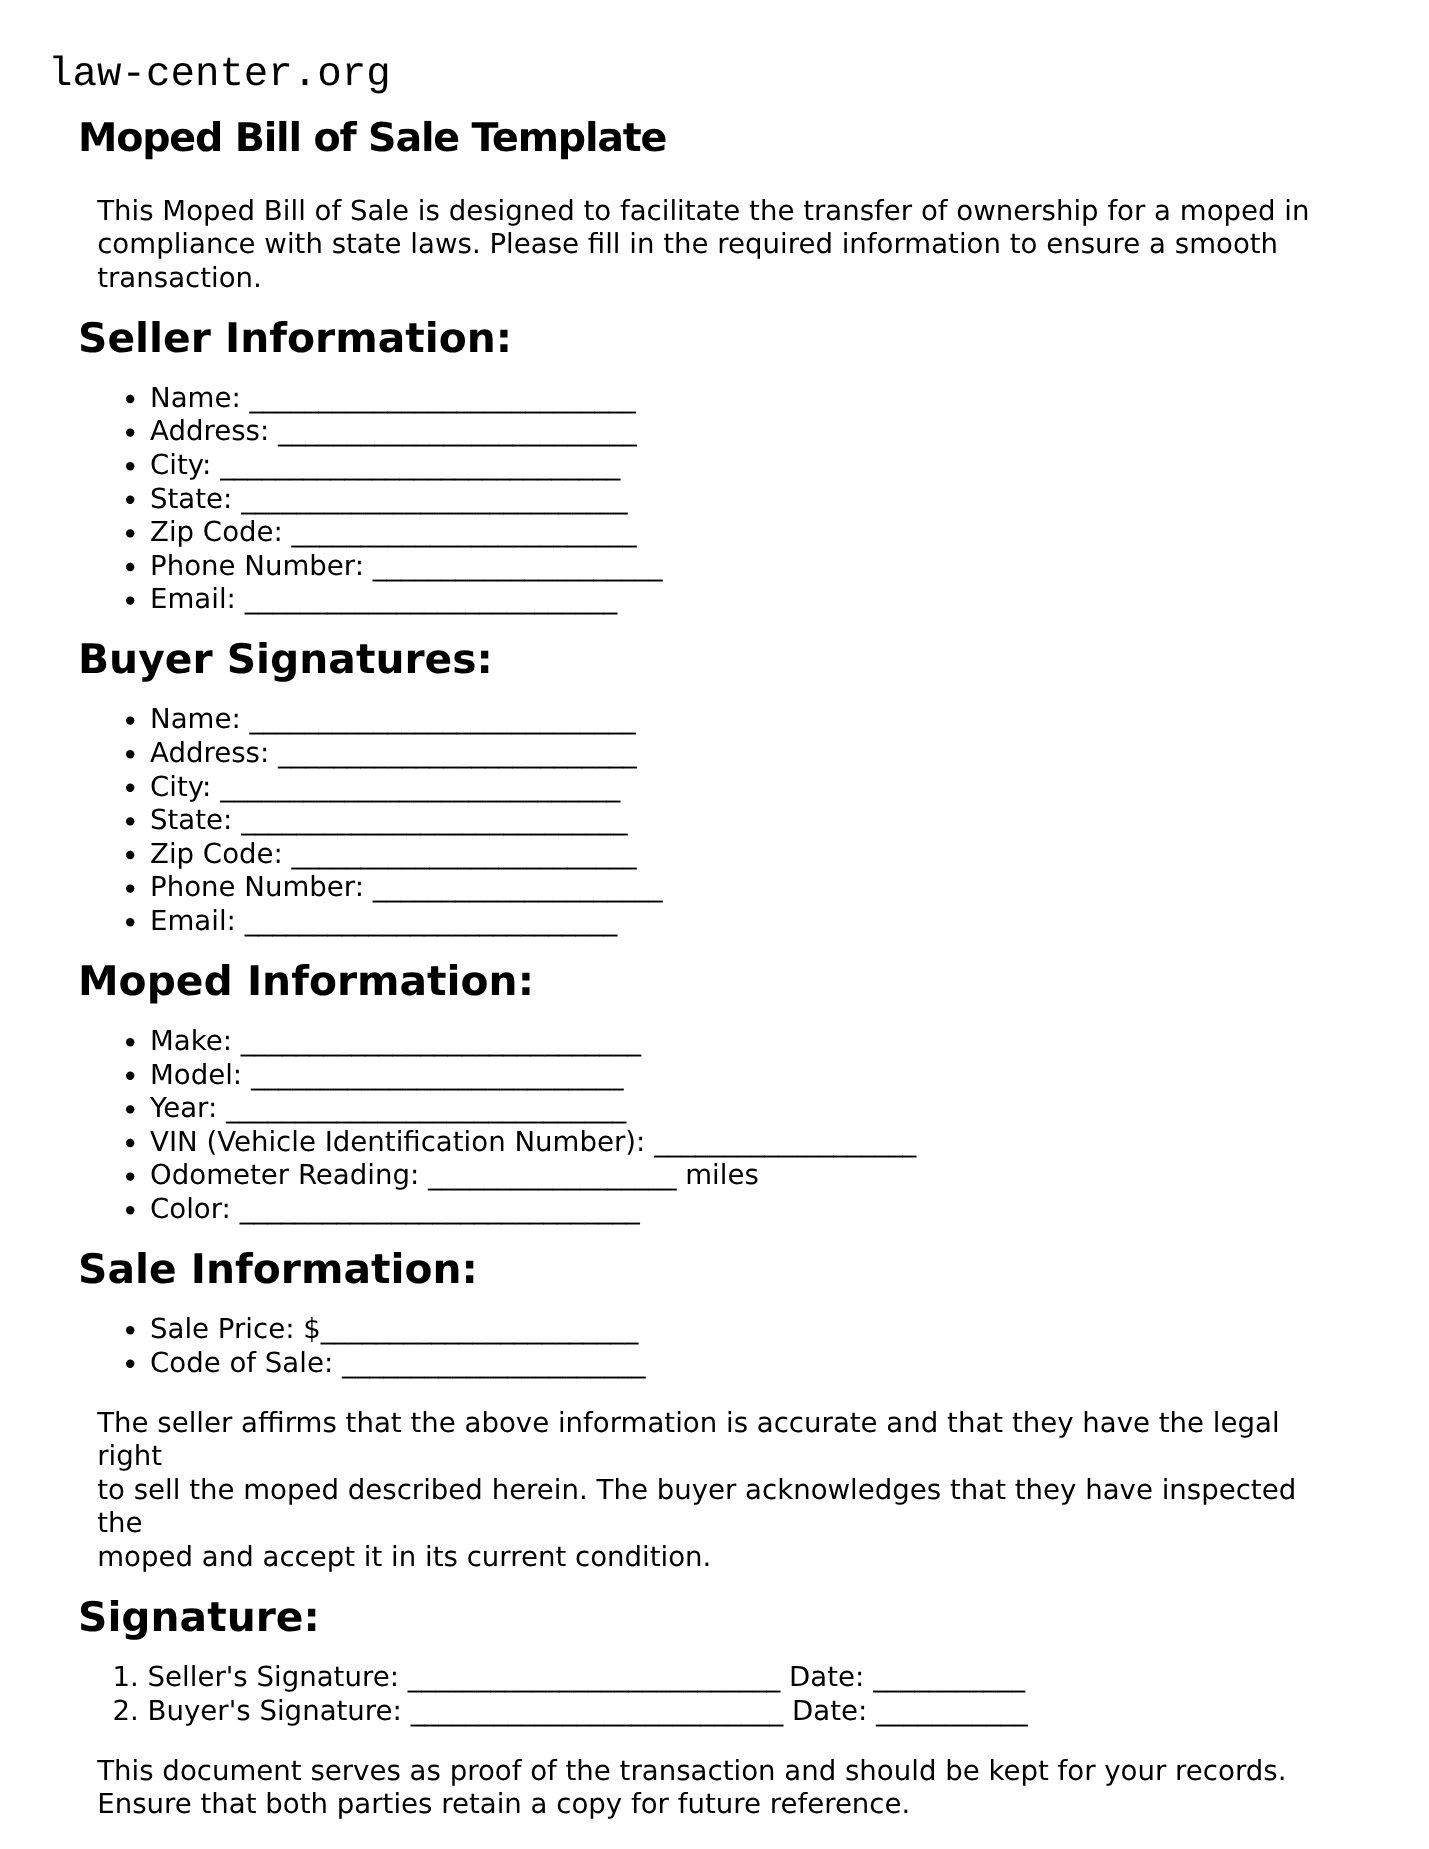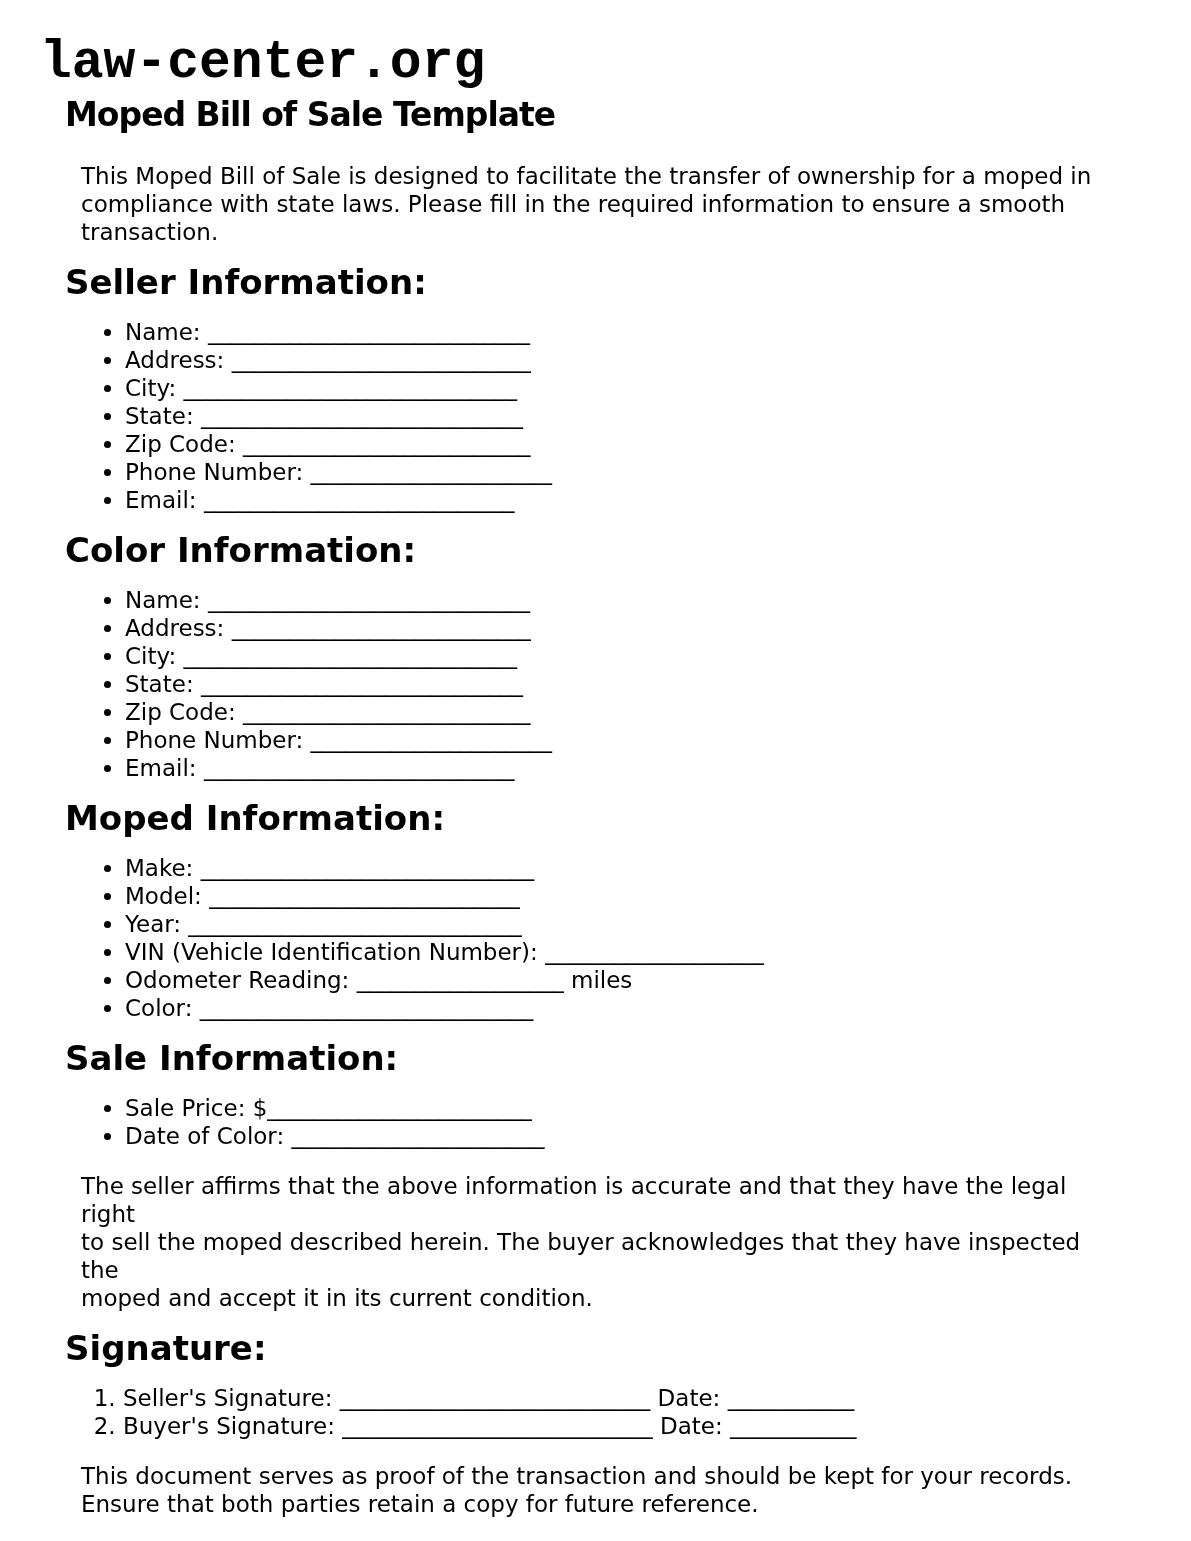--- a/index.html
+++ b/index.html
@@ -10,25 +10,24 @@
     margin: 0;
     padding: 40px 65px 70px 65px;
     background: #ffffff;
     color: #000000;
     font-family: "DejaVu Sans", sans-serif;
     font-size: 23px;
     line-height: 28px;
   }
   .logo {
     font-family: "Liberation Mono", "DejaVu Sans Mono", monospace;
-    font-size: 53px;
+    font-size: 34px;
     line-height: 46px;
     margin-left: -25px;
     white-space: nowrap;
-    font-weight: bold;
   }
   h1 {
     font-size: 33px;
     line-height: 50px;
     margin: 4px 0 22px 0;
     letter-spacing: -1px;
     font-weight: bold;
   }
   p {
     margin: 22px 16px;
@@ -67,21 +66,21 @@
 <ul>
   <li><span class="lbl">Name:</span> <span class="ln">____________________________</span></li>
   <li><span class="lbl">Address:</span> <span class="ln">__________________________</span></li>
   <li><span class="lbl">City:</span> <span class="ln">_____________________________</span></li>
   <li><span class="lbl">State:</span> <span class="ln">____________________________</span></li>
   <li><span class="lbl">Zip Code:</span> <span class="ln">_________________________</span></li>
   <li><span class="lbl">Phone Number:</span> <span class="ln">_____________________</span></li>
   <li><span class="lbl">Email:</span> <span class="ln">___________________________</span></li>
 </ul>
 
-<h3>Color Information:</h3>
+<h3>Buyer Signatures:</h3>
 <ul>
   <li><span class="lbl">Name:</span> <span class="ln">____________________________</span></li>
   <li><span class="lbl">Address:</span> <span class="ln">__________________________</span></li>
   <li><span class="lbl">City:</span> <span class="ln">_____________________________</span></li>
   <li><span class="lbl">State:</span> <span class="ln">____________________________</span></li>
   <li><span class="lbl">Zip Code:</span> <span class="ln">_________________________</span></li>
   <li><span class="lbl">Phone Number:</span> <span class="ln">_____________________</span></li>
   <li><span class="lbl">Email:</span> <span class="ln">___________________________</span></li>
 </ul>
 
@@ -91,21 +90,21 @@
   <li><span class="lbl">Model:</span> <span class="ln">___________________________</span></li>
   <li><span class="lbl">Year:</span> <span class="ln">_____________________________</span></li>
   <li><span class="lbl">VIN (Vehicle Identification Number):</span> <span class="ln">___________________</span></li>
   <li><span class="lbl">Odometer Reading:</span> <span class="ln">__________________</span> <span>miles</span></li>
   <li><span class="lbl">Color:</span> <span class="ln">_____________________________</span></li>
 </ul>
 
 <h3>Sale Information:</h3>
 <ul>
   <li><span class="lbl">Sale Price:</span> <span class="ln">$_______________________</span></li>
-  <li><span class="lbl">Date of Color:</span> <span class="ln">______________________</span></li>
+  <li><span class="lbl">Code of Sale:</span> <span class="ln">______________________</span></li>
 </ul>
 
 <p>The seller affirms that the above information is accurate and that they have the legal right
 to sell the moped described herein. The buyer acknowledges that they have inspected the
 moped and accept it in its current condition.</p>
 
 <h3>Signature:</h3>
 <ol>
   <li><span class="lbl">Seller's Signature:</span> <span class="ln">___________________________</span> <span class="lbl">Date:</span> <span class="ln">___________</span></li>
   <li><span class="lbl">Buyer's Signature:</span> <span class="ln">___________________________</span> <span class="lbl">Date:</span> <span class="ln">___________</span></li>

